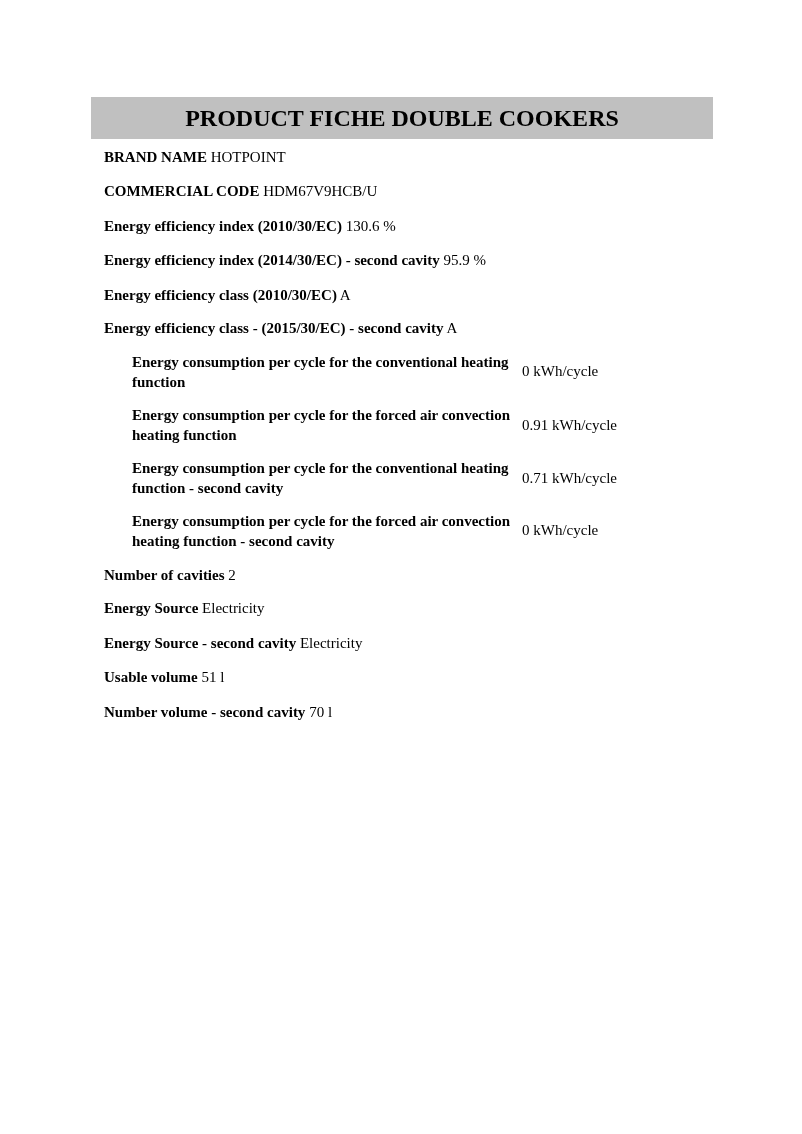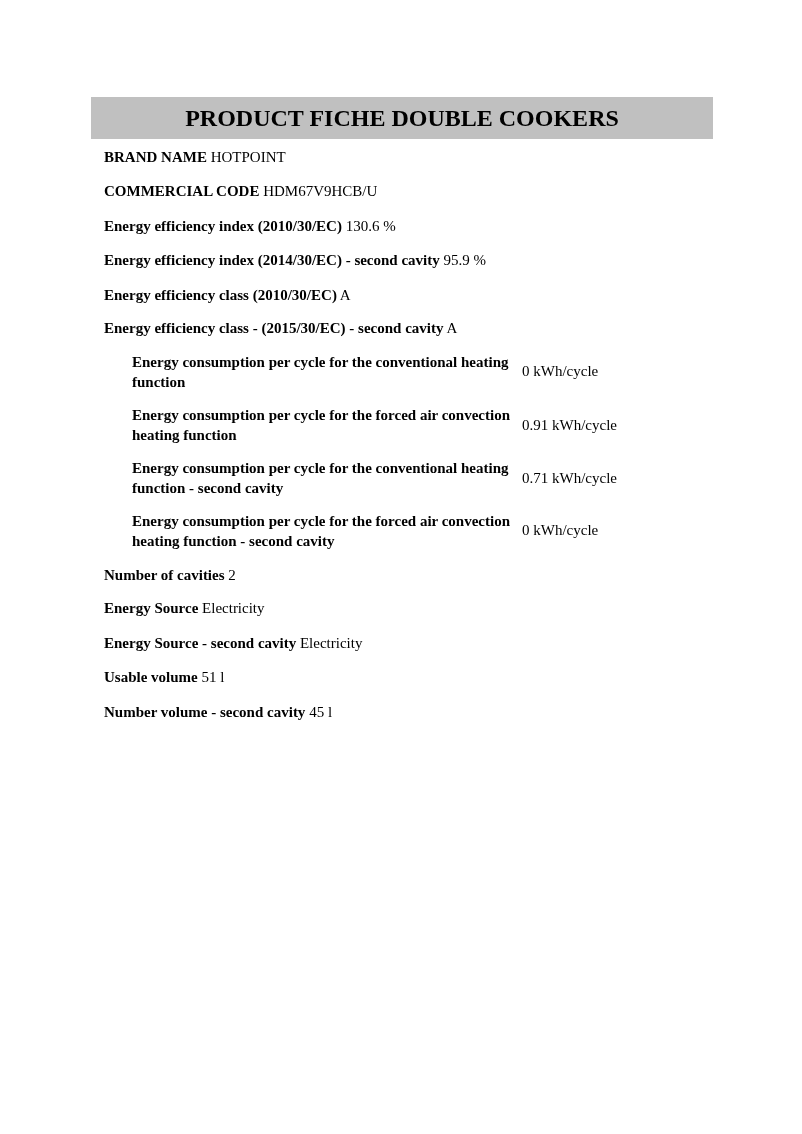--- a/index.html
+++ b/index.html
@@ -87,14 +87,14 @@
 <div class="row" style="top:634px">
   <span class="label">Energy Source - second cavity</span>
   <span class="value">Electricity</span>
 </div>
 <div class="row" style="top:668px">
   <span class="label">Usable volume</span>
   <span class="value">51 l</span>
 </div>
 <div class="row" style="top:703px">
   <span class="label">Number volume - second cavity</span>
-  <span class="value">45 l</span>
+  <span class="value">70 l</span>
 </div>
 
 </body></html>

